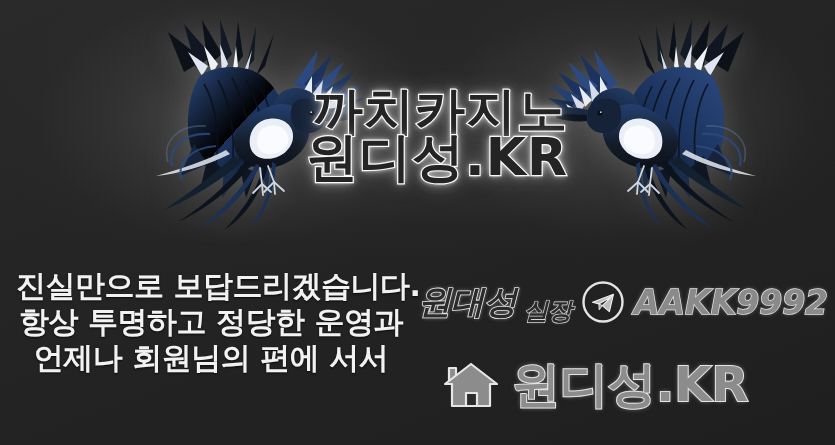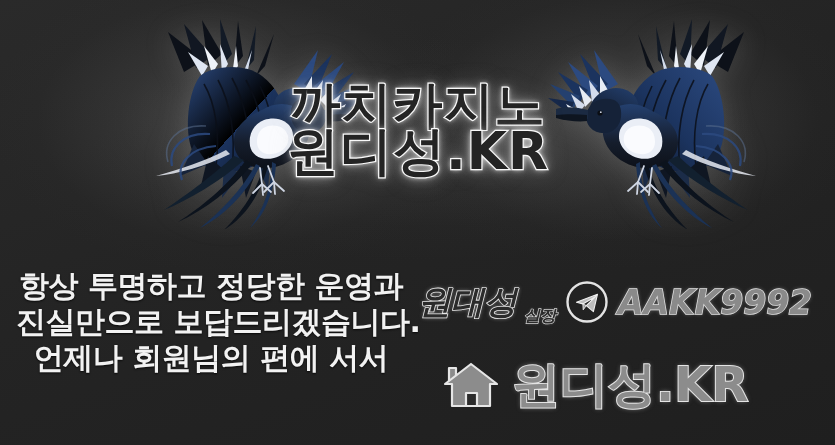--- a/index.html
+++ b/index.html
@@ -21,22 +21,22 @@
   }
   
   .bird { position:absolute; top:14px; width:300px; height:215px; }
   .bird.left  { left:112px; }
   .bird.right { left:500px; transform:scaleX(-1); }
   .bird svg { width:100%; height:100%; display:block;
     filter:drop-shadow(0 0 14px rgba(180,180,180,0.22)); }
 
   
   .title-block {
-    position:absolute; left:268px; top:81px; width:300px;
-    text-align:center; line-height:0.96;
+    position:absolute; left:268px; top:87px; width:300px;
+    text-align:right; line-height:0.96;
   }
   .title-line {
     font-family:"DejaVu Sans", sans-serif;
     font-weight:700;
     font-size:50px;
     letter-spacing:1px;
     color:#242424;
     -webkit-text-stroke:2.4px #ffffff;
     paint-order:stroke fill;
     text-shadow:
@@ -73,21 +73,21 @@
     font-family:"DejaVu Sans", sans-serif;
     font-weight:700; font-size:33px;
     color:#2b2b2b;
     -webkit-text-stroke:1.6px #e8e8e8;
     paint-order:stroke fill;
     text-shadow:0 0 4px rgba(230,230,230,0.55);
     white-space:nowrap;
   }
   .contact-role {
     font-family:"DejaVu Sans", sans-serif;
-    font-weight:700; font-size:16px;
+    font-weight:700; font-size:24px;
     color:#2b2b2b;
     -webkit-text-stroke:1.3px #d8d8d8;
     paint-order:stroke fill;
     text-shadow:0 0 3px rgba(220,220,220,0.5);
     white-space:nowrap; align-self:flex-end; margin-bottom:5px;
   }
   .tg-icon { width:44px; height:44px; flex:none; margin:0 2px; }
   .tg-icon svg { width:100%; height:100%; display:block; }
   .contact-id {
     font-family:"DejaVu Sans", sans-serif;
@@ -354,22 +354,22 @@
       </g>
     </svg>
   </div>
 
   <div class="title-block">
     <div class="title-line">까치카지노</div>
     <div class="title-line second">원디성.KR</div>
   </div>
 
   <div class="slogan">
+    <div class="slogan-line">진실만으로 보답드리겠습니다.</div>
     <div class="slogan-line">항상 투명하고 정당한 운영과</div>
-    <div class="slogan-line">진실만으로 보답드리겠습니다.</div>
     <div class="slogan-line">언제나 회원님의 편에 서서</div>
   </div>
 
   <div class="contact-row">
     <span class="contact-name">원대성</span>
     <span class="contact-role">실장</span>
     <span class="tg-icon">
       <svg viewBox="0 0 44 44" xmlns="http://www.w3.org/2000/svg">
         <circle cx="22" cy="22" r="19.5" fill="none" stroke="#e3e3e3" stroke-width="2.4"></circle>
         <path d="M11.5 22.3 L32.5 14.2 L28.4 31.6 L21.3 25.6 L30.6 16.6 L17.9 23.9 Z" fill="#bdbdbd" stroke="#f0f0f0" stroke-width="1.1" stroke-linejoin="round"></path>

